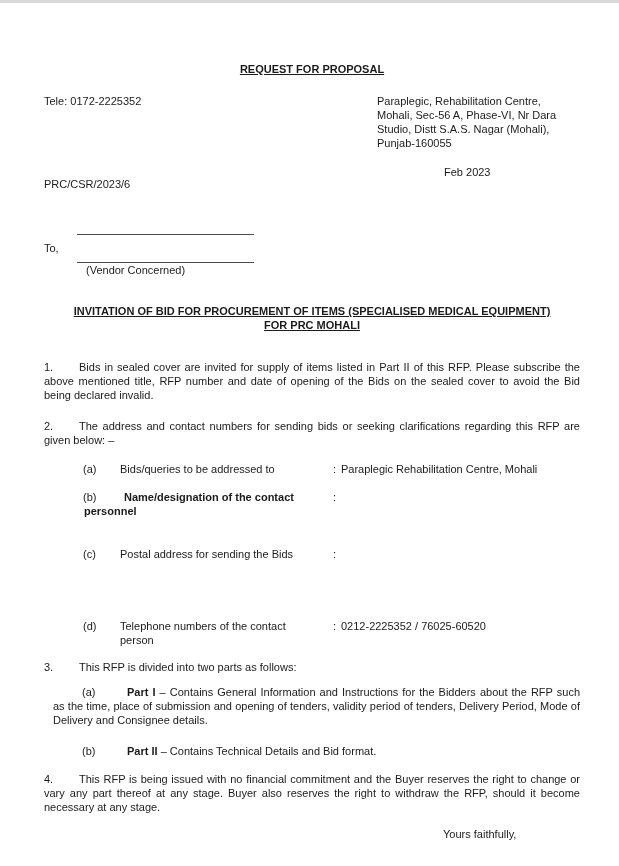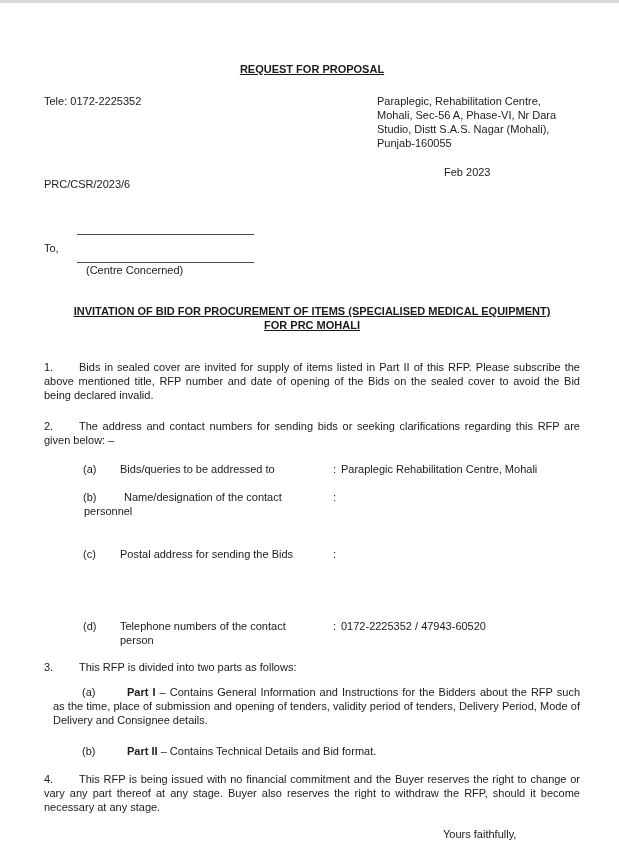--- a/index.html
+++ b/index.html
@@ -17,21 +17,21 @@
   .top-strip { left:0; top:0; width:619px; height:3px; background:#d9d9d9; }
   .fill-line { height:0; border-top:1px solid #4b4b4b; }
   .para { text-indent:35px; }
   .para .pnum { position:absolute; left:0; top:0; text-indent:0; }
   .part { text-indent:74px; }
   .part .pmark { position:absolute; left:29px; top:0; text-indent:0; }
   .crow {
     display:grid; grid-template-columns:37px 213px 8px 1fr;
     align-items:start; width:497px;
   }
-  .clabel.outdent { margin-left:-36px; text-indent:40px; }
+  .clabel.outdent { margin-left:-36px; text-indent:40px;font-weight:bold; }
 </style>
 </head>
 <body>
 
 <div class="page">
 
   <div class="abs top-strip"></div>
 
   <div class="abs b u ctr" style="left:44px;top:62px;width:536px;">REQUEST FOR PROPOSAL</div>
 
@@ -45,21 +45,21 @@
   <div class="abs" style="left:44px;top:165px;margin-top:12px;">PRC/CSR/2023/6</div>
 
   <div class="abs" style="left:444px;top:165px;">Feb 2023</div>
 
   <div class="abs" style="left:44px;top:204px;margin-top:37px;">To,</div>
 
   <div class="abs fill-line" style="left:77px;top:234px;width:177px;"></div>
 
   <div class="abs fill-line" style="left:77px;top:262px;width:177px;"></div>
 
-  <div class="abs" style="left:86px;top:263px;">(Centre Concerned)</div>
+  <div class="abs" style="left:86px;top:263px;">(Vendor Concerned)</div>
 
   <div class="abs b u ctr pre" style="left:44px;top:304px;width:536px;">INVITATION OF BID FOR PROCUREMENT OF ITEMS (SPECIALISED MEDICAL EQUIPMENT)
 FOR PRC MOHALI</div>
 
   <div class="abs para j" style="left:44px;top:360px;width:536px;">
     <span class="pnum">1.</span><span>Bids in sealed cover are invited for supply of items listed in Part II of this RFP. Please subscribe the above mentioned title, RFP number and date of opening of the Bids on the sealed cover to avoid the Bid being declared invalid.</span>
   </div>
 
   <div class="abs para j" style="left:44px;top:419px;width:536px;">
     <span class="pnum">2.</span><span>The address and contact numbers for sending bids or seeking clarifications regarding this RFP are given below: –</span>
@@ -83,21 +83,21 @@
     <span>(c)</span>
     <span class="clabel pre">Postal address for sending the Bids</span>
     <span>:</span>
   </div>
 
   <div class="abs crow" style="left:83px;top:619px;">
     <span>(d)</span>
     <span class="clabel pre">Telephone numbers of the contact
 person</span>
     <span>:</span>
-    <span class="cval pre">0172-2225352 / 47943-60520</span>
+    <span class="cval pre">0212-2225352 / 76025-60520</span>
   </div>
 
   <div class="abs para" style="left:44px;top:660px;width:536px;">
     <span class="pnum">3.</span><span>This RFP is divided into two parts as follows:</span>
   </div>
 
   <div class="abs part j" style="left:53px;top:685px;width:527px;">
     <span class="pmark">(a)</span><b>Part I</b> <span>– Contains General Information and Instructions for the Bidders about the RFP such as the time, place of submission and opening of tenders, validity period of tenders, Delivery Period, Mode of Delivery and Consignee details.</span>
   </div>
 

